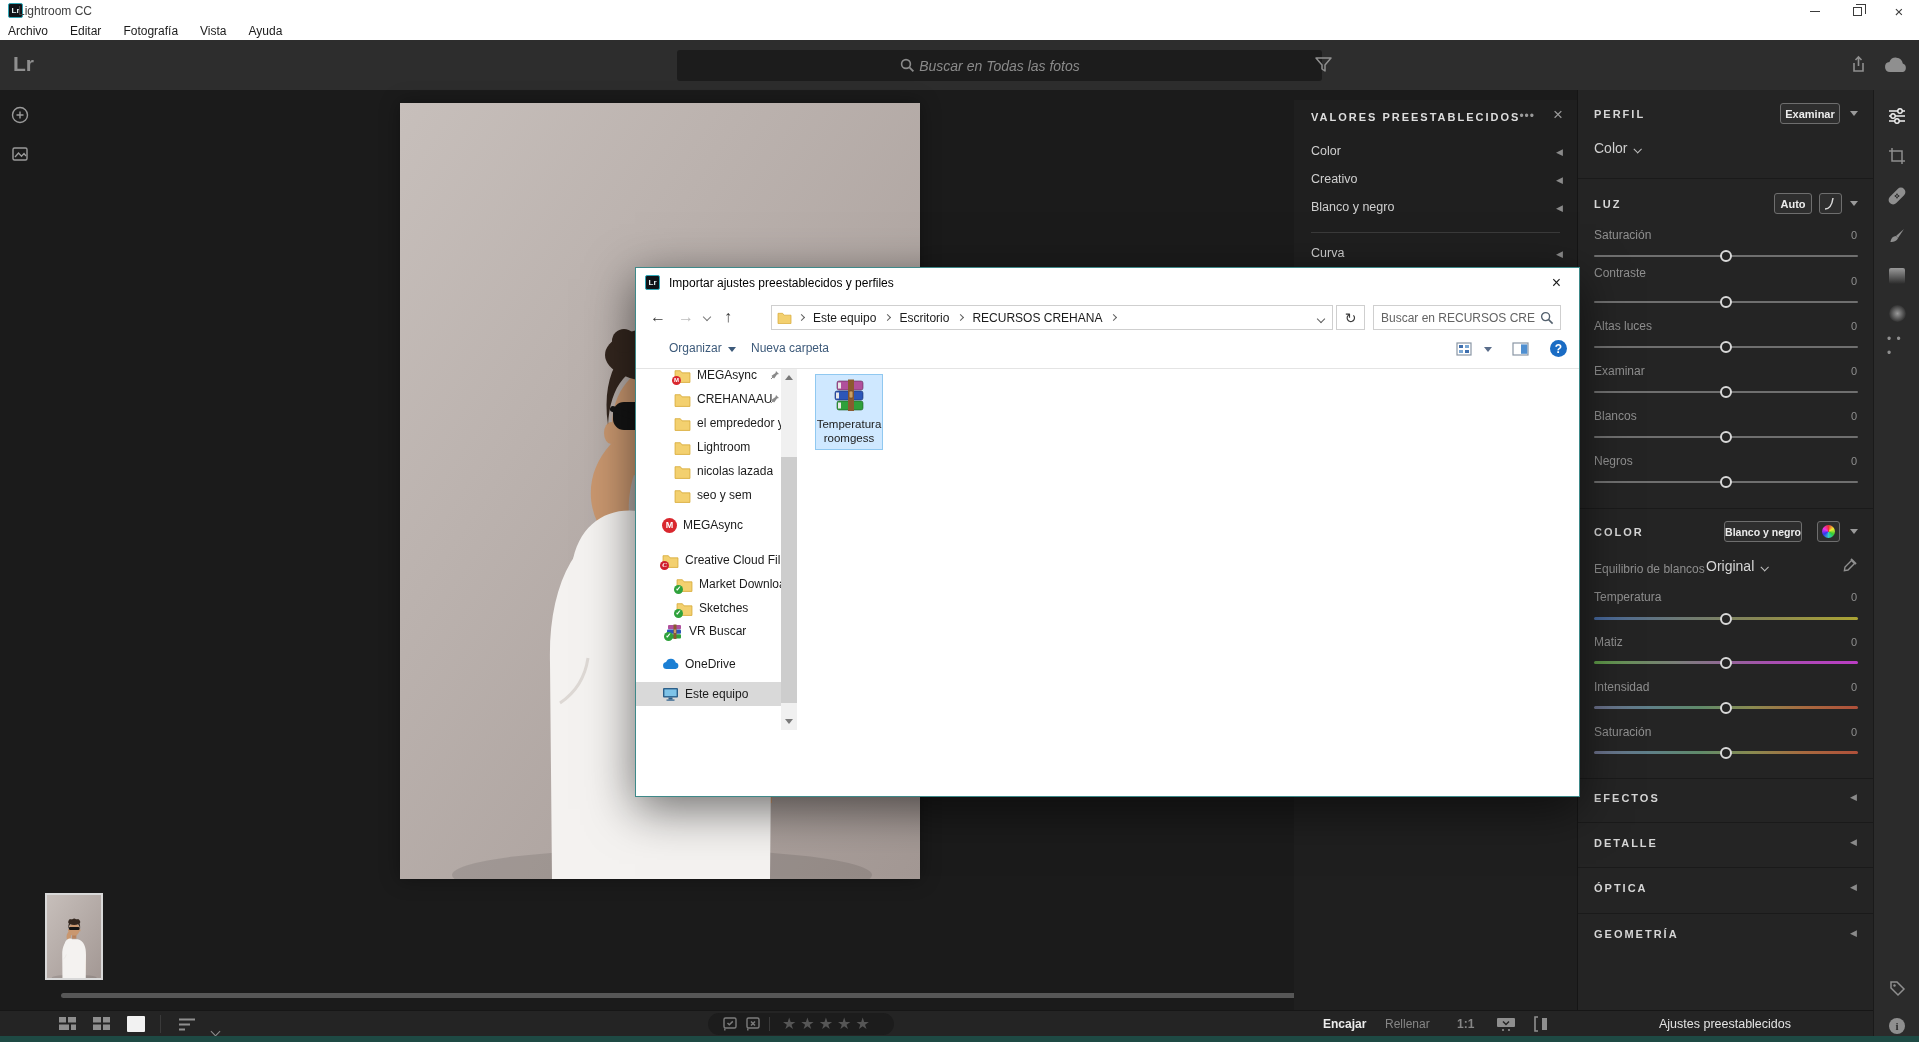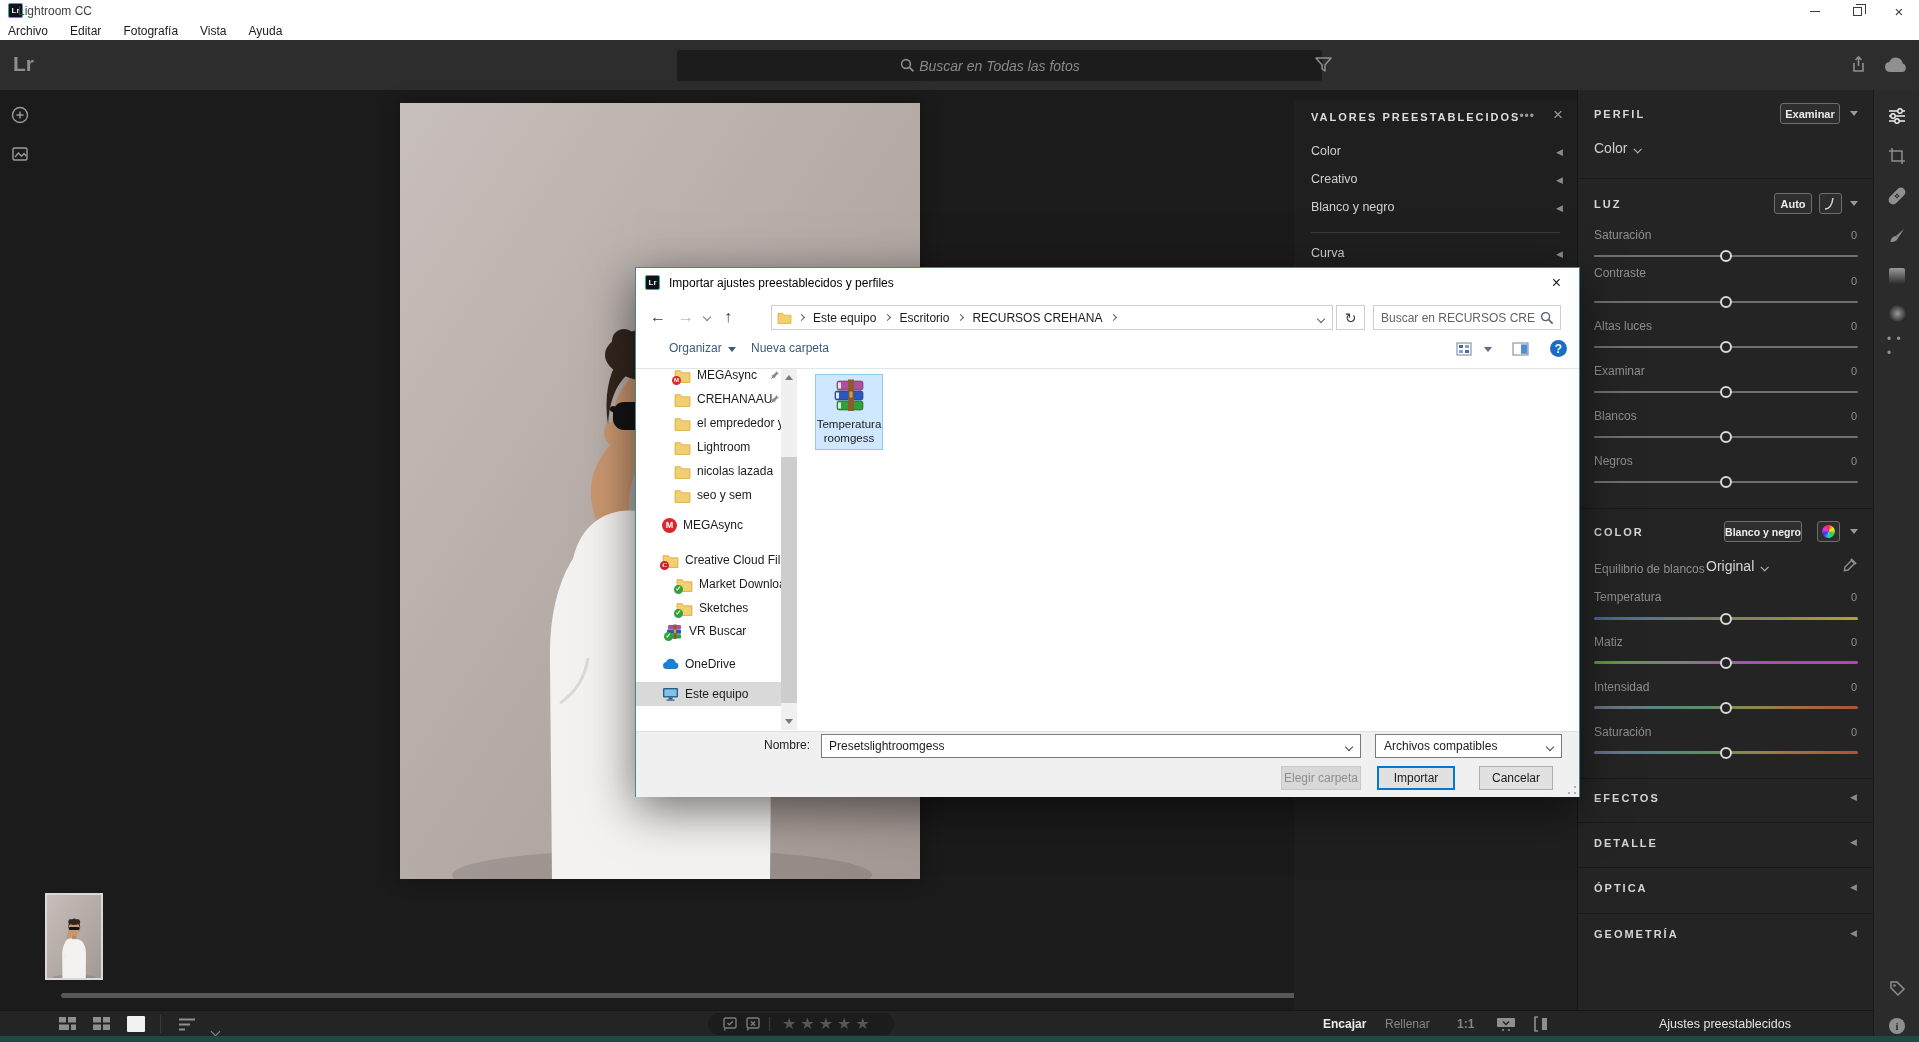--- a/index.html
+++ b/index.html
@@ -728,37 +728,16 @@
             <rect x="3" y="13.5" width="3" height="6" fill="#e8e8e8"></rect>
             <rect x="5" y="23.5" width="3" height="6" fill="#e8e8e8"></rect>
             <rect x="15" y="0.5" width="6" height="31.5" fill="#8a5a30"></rect>
             <rect x="16" y="12" width="4" height="7" rx="1" fill="#c9a064" stroke="#6a4220" stroke-width="0.7"></rect>
           </svg>
       </span>
       <span class="file-label" style="top:42px;">Temperatura</span>
       <span class="file-label" style="top:56px;">roomgess</span>
     </div>
 
-    <div class="dlg-footer">
-      <span class="name-label">Nombre:</span>
-      <div class="name-combo">
-        <input value="Presetslightroomgess" style="">
-        <span class="combo-chev"></span>
-      </div>
-      <div class="type-combo">
-        <span>Archivos compatibles</span>
-        <span class="combo-chev"></span>
-      </div>
-      <div class="dlg-btn btn-choose">
-        <span>Elegir carpeta</span>
-      </div>
-      <div class="dlg-btn btn-import">
-        <span>Importar</span>
-      </div>
-      <div class="dlg-btn btn-cancel">
-        <span>Cancelar</span>
-      </div>
-      <span class="grip"></span>
-    </div>
   </div>
 
   <div class="abs taskline"></div>
 </div>
 
 </body></html>

